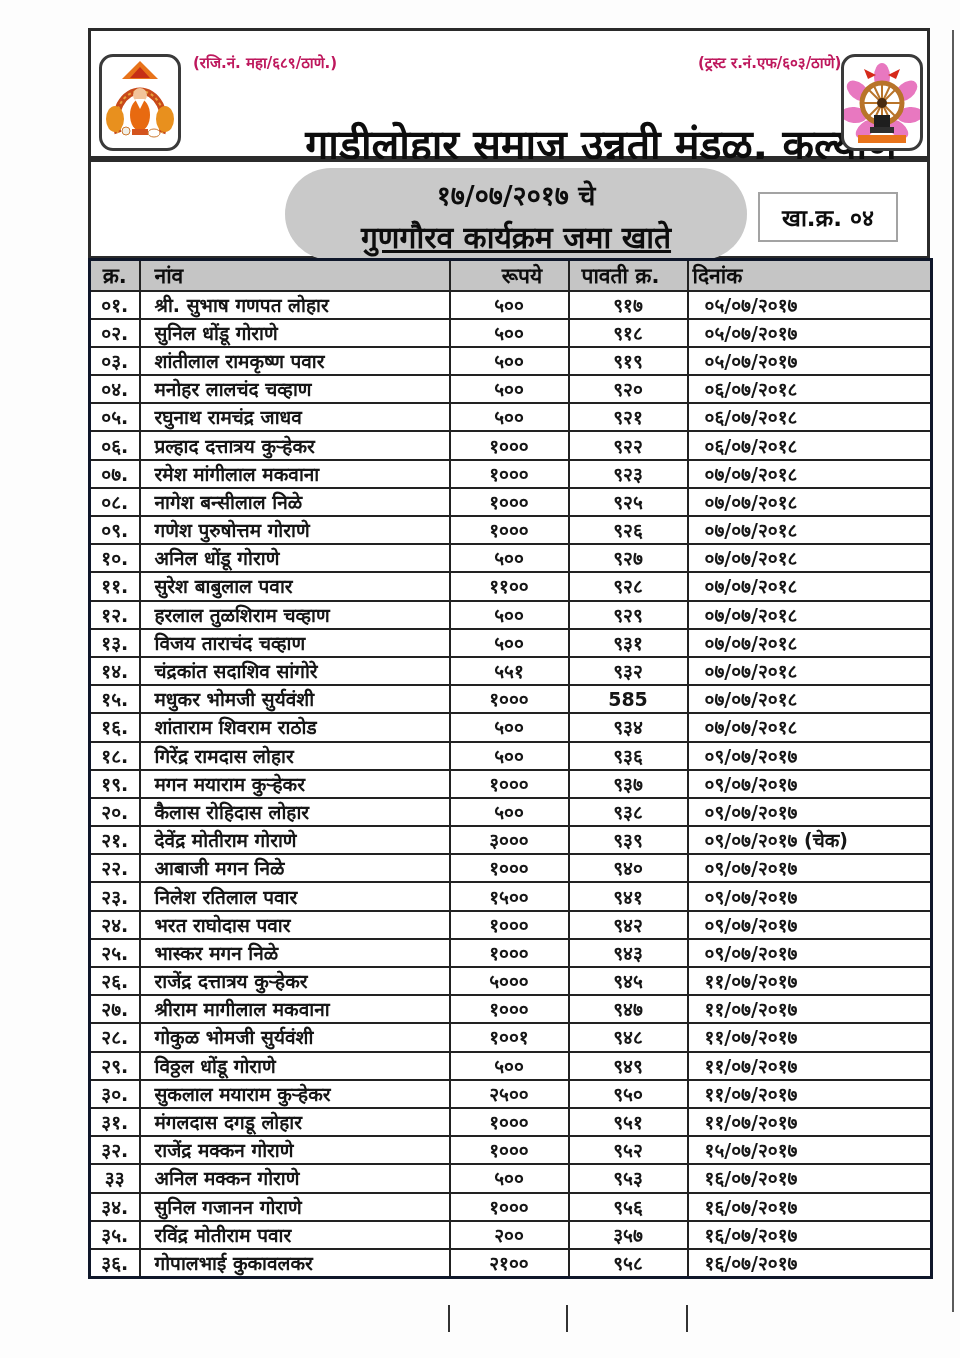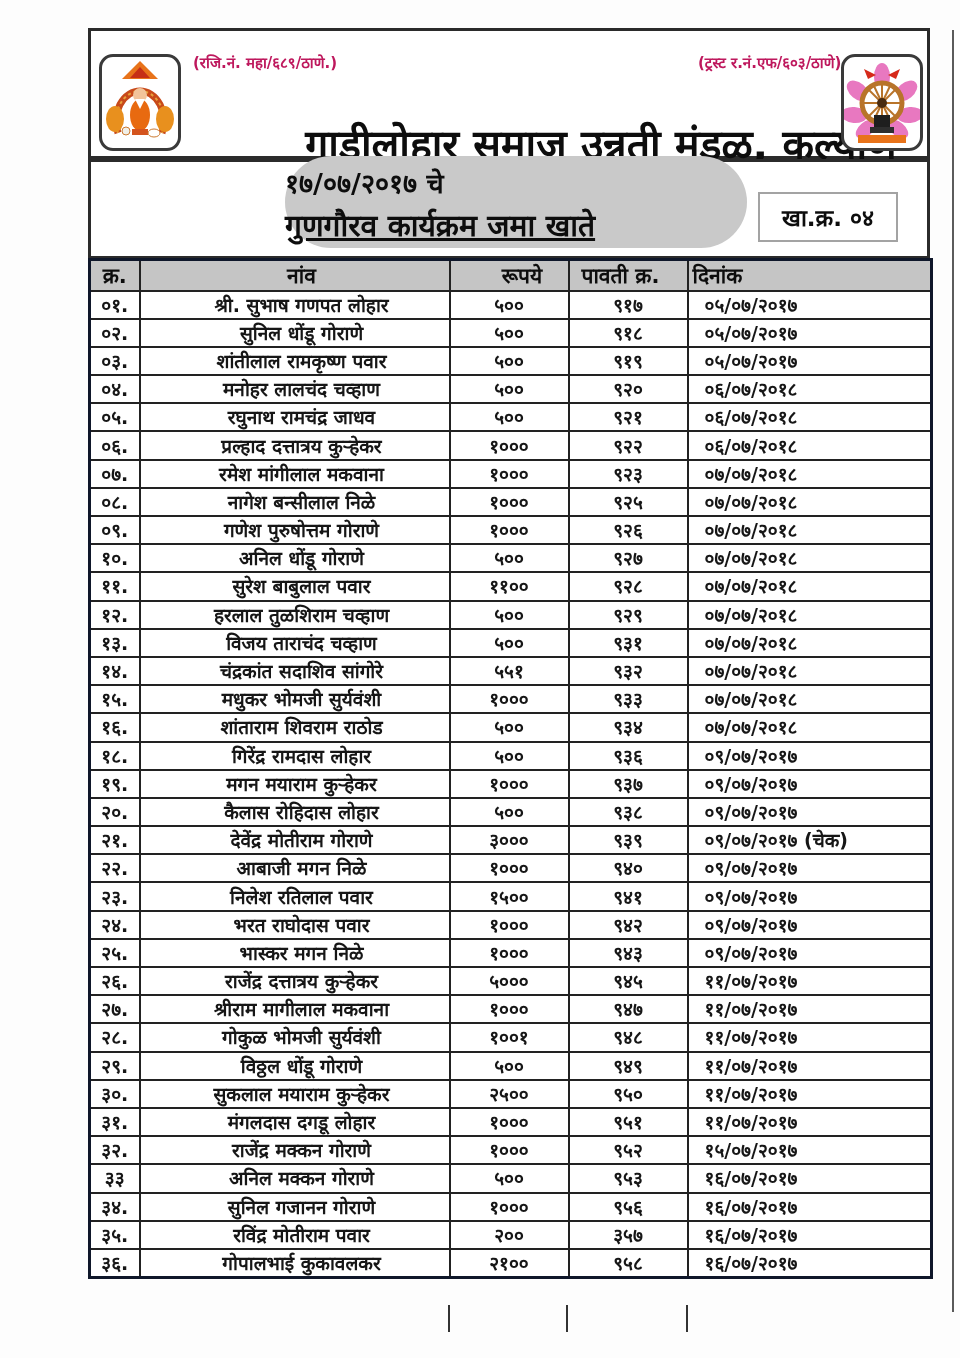--- a/index.html
+++ b/index.html
@@ -11,34 +11,34 @@
   .logo-frame{position:absolute;top:54px;width:82px;height:97px;border:3px solid #3a3a3a;border-radius:14px;background:#fff;box-sizing:border-box;overflow:hidden;}
   .logo-left{left:99px;}
   .logo-right{left:841px;}
   .reg-text{position:absolute;top:52px;font-size:15px;font-weight:700;color:#be185d;white-space:nowrap;}
   .reg-left{left:193px;}
   .reg-right{left:698px;width:134px;text-align:left;}
   .org-title{position:absolute;left:185px;top:84px;width:650px;text-align:center;font-size:41px;font-weight:800;letter-spacing:0px;color:#0d0d0d;white-space:nowrap;}
 
   
   .date-box{position:absolute;left:88px;top:159px;width:842px;height:100px;border:3px solid #2b2b2b;box-sizing:border-box;background:#fff;}
-  .date-banner{position:absolute;left:285px;top:156px;width:462px;height:92px;background:#c9c9c9;border-radius:46px;}
+  .date-banner{position:absolute;left:285px;top:168px;width:462px;height:92px;background:#c9c9c9;border-radius:46px;text-align:center;}
   .date-line1{margin-top:8px;font-size:27px;font-weight:800;color:#0d0d0d;}
   .date-line2{margin-top:3px;font-size:30px;font-weight:800;color:#0d0d0d;text-decoration:underline;}
   .account-box{position:absolute;left:758px;top:192px;width:140px;height:50px;border:2px solid #a3a3a3;background:#fff;box-sizing:border-box;display:flex;align-items:center;justify-content:center;}
   .account-box span{font-size:23px;font-weight:800;color:#0d0d0d;}
 
   
   .table-wrap{position:absolute;left:88px;top:258px;width:842px;}
   table{border-collapse:collapse;table-layout:fixed;width:842px;border:3px solid #0f172a;}
   th,td{border:2px solid #222;padding:0 0;overflow:hidden;white-space:nowrap;box-sizing:border-box;}
   thead th{height:31px;background:#c5c5c5;font-size:21px;font-weight:800;text-align:left;color:#0d0d0d;}
   tbody td{height:28.2px;font-size:19px;font-weight:700;color:#161616;background:#fff;}
   .col-sr{text-align:center;}
-  th.col-name,td.col-name{padding-left:14px;text-align:center;}
+  th.col-name,td.col-name{padding-left:14px;text-align:left;}
   td.col-amount,td.col-receipt{text-align:center;}
   th.col-amount{padding-left:26px;text-align:center;}
   th.col-receipt{padding-left:12px;}
   th.col-date{padding-left:4px;}
   td.col-date{padding-left:16px;text-align:left;}
 
   
   .col-stub{position:absolute;top:1305px;width:2px;height:27px;background:#333;}
   .stub-1{left:448px;}
   .stub-2{left:566px;}
@@ -225,21 +225,21 @@
             <td class="col-sr">१४.</td>
             <td class="col-name">चंद्रकांत सदाशिव सांगोरे</td>
             <td class="col-amount">५५१</td>
             <td class="col-receipt">९३२</td>
             <td class="col-date">०७/०७/२०१८</td>
           </tr>
           <tr>
             <td class="col-sr">१५.</td>
             <td class="col-name">मधुकर भोमजी सुर्यवंशी</td>
             <td class="col-amount">१०००</td>
-            <td class="col-receipt">९३३</td>
+            <td class="col-receipt">585</td>
             <td class="col-date">०७/०७/२०१८</td>
           </tr>
           <tr>
             <td class="col-sr">१६.</td>
             <td class="col-name">शांताराम शिवराम राठोड</td>
             <td class="col-amount">५००</td>
             <td class="col-receipt">९३४</td>
             <td class="col-date">०७/०७/२०१८</td>
           </tr>
           <tr>

